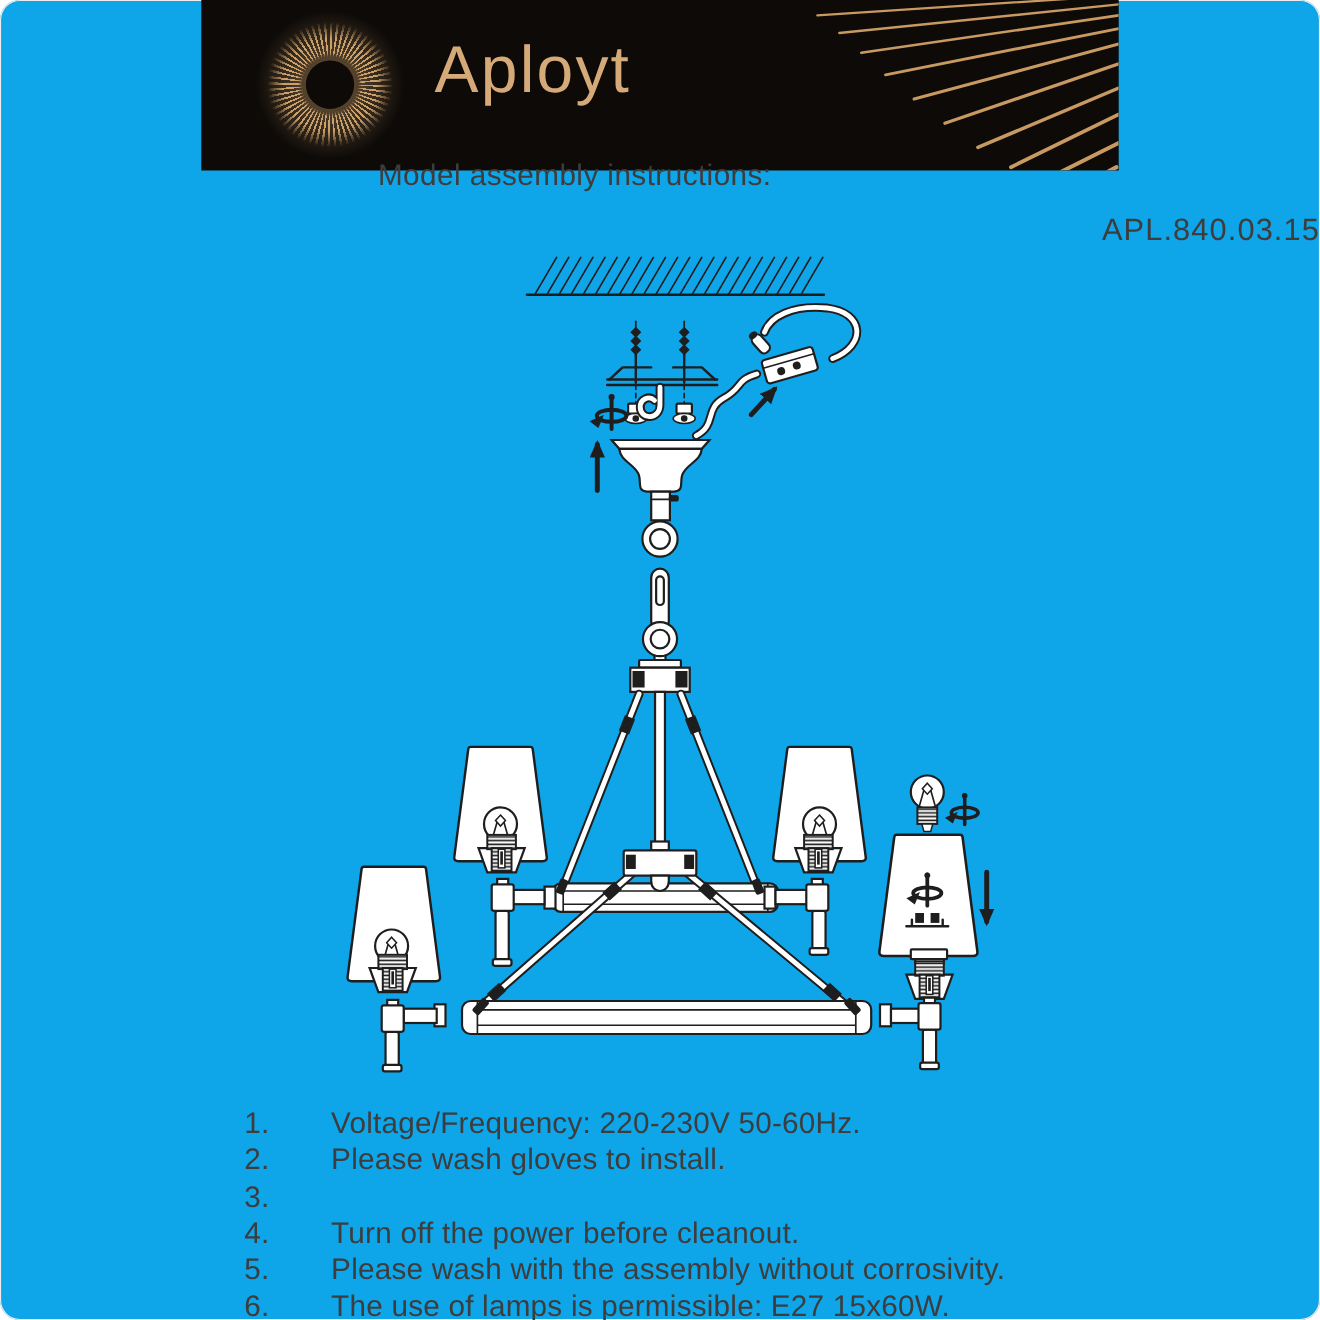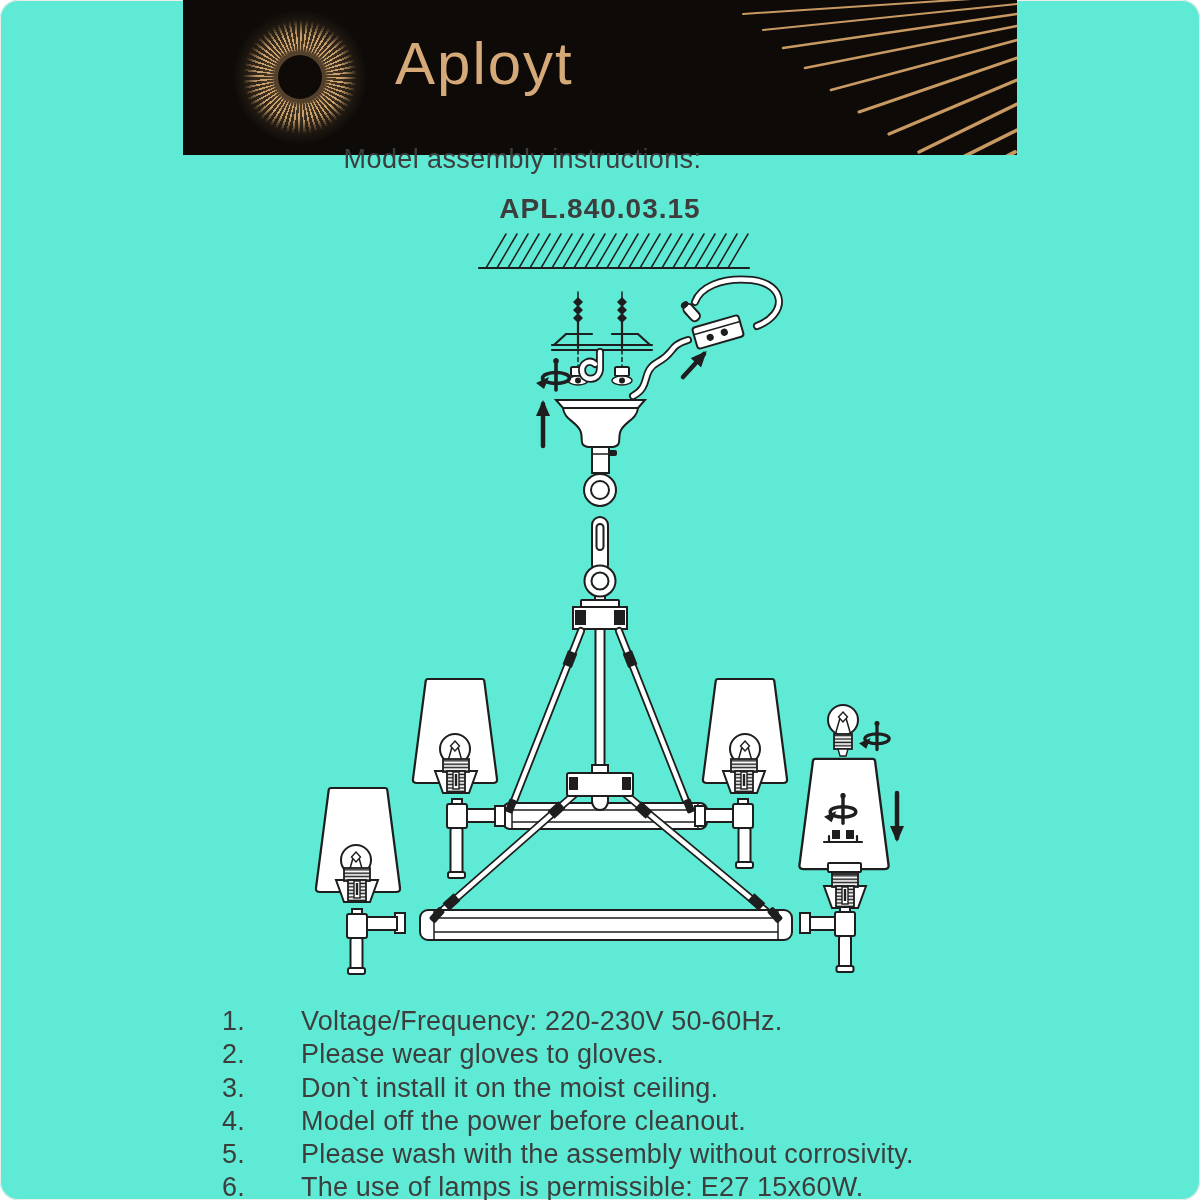--- a/index.html
+++ b/index.html
@@ -1,31 +1,31 @@
 <!DOCTYPE html>
 <html><head>
 <meta charset="utf-8">
 <style>
   html,body{margin:0;padding:0;background:#fff;}
-  #page{position:relative;width:1200px;height:1200px;background:#5eead4;overflow:hidden;
+  #page{position:relative;width:1200px;height:1200px;background:#0ea5e9;overflow:hidden;
         font-family:"Liberation Sans",sans-serif;border-radius:18px;box-shadow:inset 0 0 0 1px #ececec;}
   
   #banner{position:absolute;left:183px;top:0;width:834px;height:155px;background:#0d0a08;overflow:hidden;}
   #burst{position:absolute;left:58px;top:18px;width:118px;height:118px;border-radius:50%;
          background:repeating-conic-gradient(#caa06a 0deg 2.4deg,rgba(0,0,0,0) 2.4deg 6deg);
          -webkit-mask:radial-gradient(circle,transparent 0 25px,#000 29px 42px,transparent 57px);
          mask:radial-gradient(circle,transparent 0 25px,#000 29px 42px,transparent 57px);}
   #burst-glow{position:absolute;left:40px;top:0;width:154px;height:154px;border-radius:50%;
          background:radial-gradient(circle,rgba(205,160,105,.38) 20%,rgba(205,160,105,0) 62%);}
   #burst-core{position:absolute;left:95px;top:55px;width:44px;height:44px;border-radius:50%;background:#0d0a08;}
   #brand{position:absolute;left:212px;top:34px;font-size:60px;font-weight:400;color:#d5a978;
          letter-spacing:2px;line-height:1;}
   
   .title1{position:absolute;left:0;top:144px;width:1045px;text-align:center;font-size:27px;color:#3d3d3d;letter-spacing:.4px;}
-  .title2{position:absolute;left:0;top:193px;width:1200px;text-align:center;font-size:28px;color:#3d3d3d;letter-spacing:1px;font-weight:bold;}
+  .title2{position:absolute;left:0;top:193px;width:1200px;text-align:right;font-size:28px;color:#3d3d3d;letter-spacing:1px;}
   
   #diag{position:absolute;left:0;top:0;width:1200px;height:1200px;}
   .ln{stroke:#1e1e1e;stroke-width:2.2;fill:none;stroke-linecap:round;stroke-linejoin:round}
   .ln15{stroke:#1e1e1e;stroke-width:1.5;fill:none;stroke-linecap:round}
   .thick{stroke:#1e1e1e;stroke-width:4.5;fill:none;stroke-linecap:round}
   .tube{stroke:#1e1e1e;stroke-width:8;fill:none;stroke-linecap:round;stroke-linejoin:round}
   .tin{stroke:#fff;stroke-width:4.4;fill:none;stroke-linecap:round;stroke-linejoin:round}
   .fw{fill:#fff;stroke:#1e1e1e;stroke-width:2}
   .fw2{fill:#fff;stroke:#1e1e1e;stroke-width:2.2}
   .fwl{fill:#fff;stroke:#1e1e1e;stroke-width:1.4}
@@ -278,29 +278,28 @@
     </g>
   </svg>
 
   <div id="inst">
     <div class="inst-row">
       <span class="inst-num">1.</span>
       <span class="inst-text">Voltage/Frequency: 220-230V 50-60Hz.</span>
     </div>
     <div class="inst-row">
       <span class="inst-num">2.</span>
-      <span class="inst-text">Please wear gloves to gloves.</span>
+      <span class="inst-text">Please wash gloves to install.</span>
     </div>
     <div class="inst-row">
       <span class="inst-num">3.</span>
-      <span class="inst-text">Don`t install it on the moist ceiling.</span>
     </div>
     <div class="inst-row">
       <span class="inst-num">4.</span>
-      <span class="inst-text">Model off the power before cleanout.</span>
+      <span class="inst-text">Turn off the power before cleanout.</span>
     </div>
     <div class="inst-row">
       <span class="inst-num">5.</span>
       <span class="inst-text">Please wash with the assembly without corrosivity.</span>
     </div>
     <div class="inst-row">
       <span class="inst-num">6.</span>
       <span class="inst-text">The use of lamps is permissible: E27 15x60W.</span>
     </div>
   </div>

